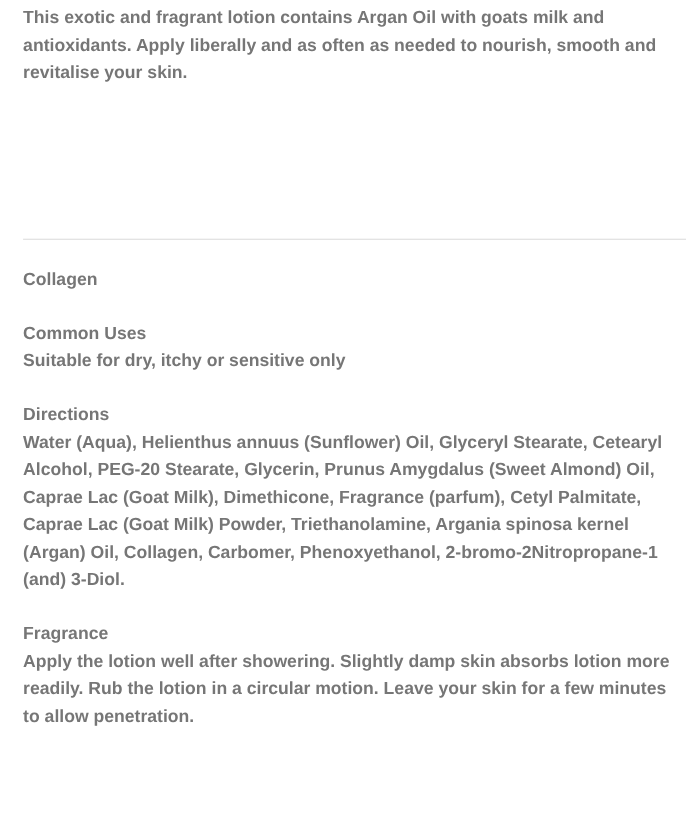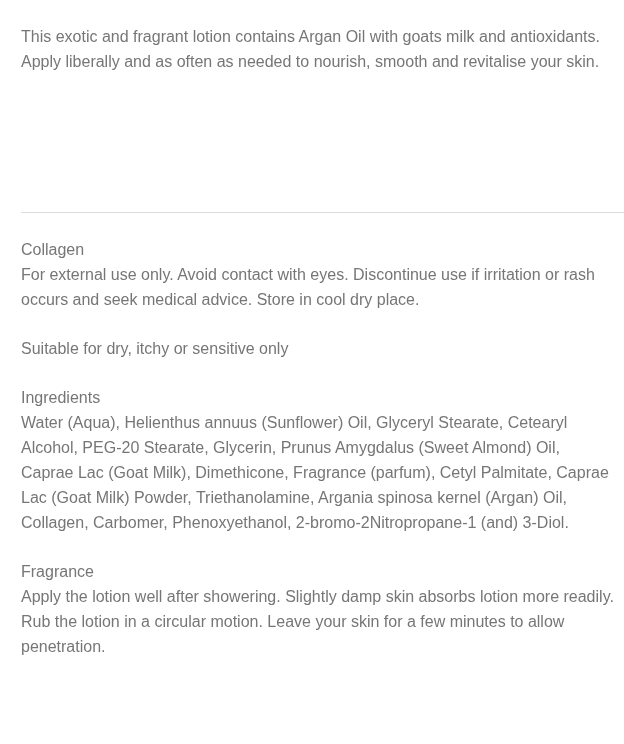--- a/index.html
+++ b/index.html
@@ -11,21 +11,22 @@
     height: 744px;
     background: #ffffff;
     overflow: hidden;
     font-family: "Liberation Sans", "DejaVu Sans", sans-serif;
     font-size: 16px;
     line-height: 25px;
     color: #767676;
     -webkit-font-smoothing: antialiased;
   }
   .content {
-    padding: 24px 10px 0 21px; 
+    padding: 4px 10px 0 21px; 
+    font-weight: bold;
   }
   .para {
     margin: 0;
   }
   .spacer {
     height: 138px;
   }
   .divider {
     border: 0;
     border-top: 1px solid #dcdcdc;
@@ -46,29 +47,29 @@
 <div class="content">
 
   <p class="para">This exotic and fragrant lotion contains Argan Oil with goats milk and antioxidants. Apply liberally and as often as needed to nourish, smooth and revitalise your skin.</p>
 
   <div class="spacer"></div>
 
   <hr class="divider">
 
   <div class="section">
     <p class="section-heading">Collagen</p>
-    <p class="section-body">For external use only. Avoid contact with eyes. Discontinue use if irritation or rash occurs and seek medical advice. Store in cool dry place.</p>
   </div>
 
   <div class="section">
+    <p class="section-heading">Common Uses</p>
     <p class="section-body">Suitable for dry, itchy or sensitive only</p>
   </div>
 
   <div class="section">
-    <p class="section-heading">Ingredients</p>
+    <p class="section-heading">Directions</p>
     <p class="section-body">Water (Aqua), Helienthus annuus (Sunflower) Oil, Glyceryl Stearate, Cetearyl Alcohol, PEG-20 Stearate, Glycerin, Prunus Amygdalus (Sweet Almond) Oil, Caprae Lac (Goat Milk), Dimethicone, Fragrance (parfum), Cetyl Palmitate, Caprae Lac (Goat Milk) Powder, Triethanolamine, Argania spinosa kernel (Argan) Oil, Collagen, Carbomer, Phenoxyethanol, 2-bromo-2Nitropropane-1 (and) 3-Diol.</p>
   </div>
 
   <div class="section">
     <p class="section-heading">Fragrance</p>
     <p class="section-body">Apply the lotion well after showering. Slightly damp skin absorbs lotion more readily. Rub the lotion in a circular motion. Leave your skin for a few minutes to allow penetration.</p>
   </div>
 
 </div>
 

